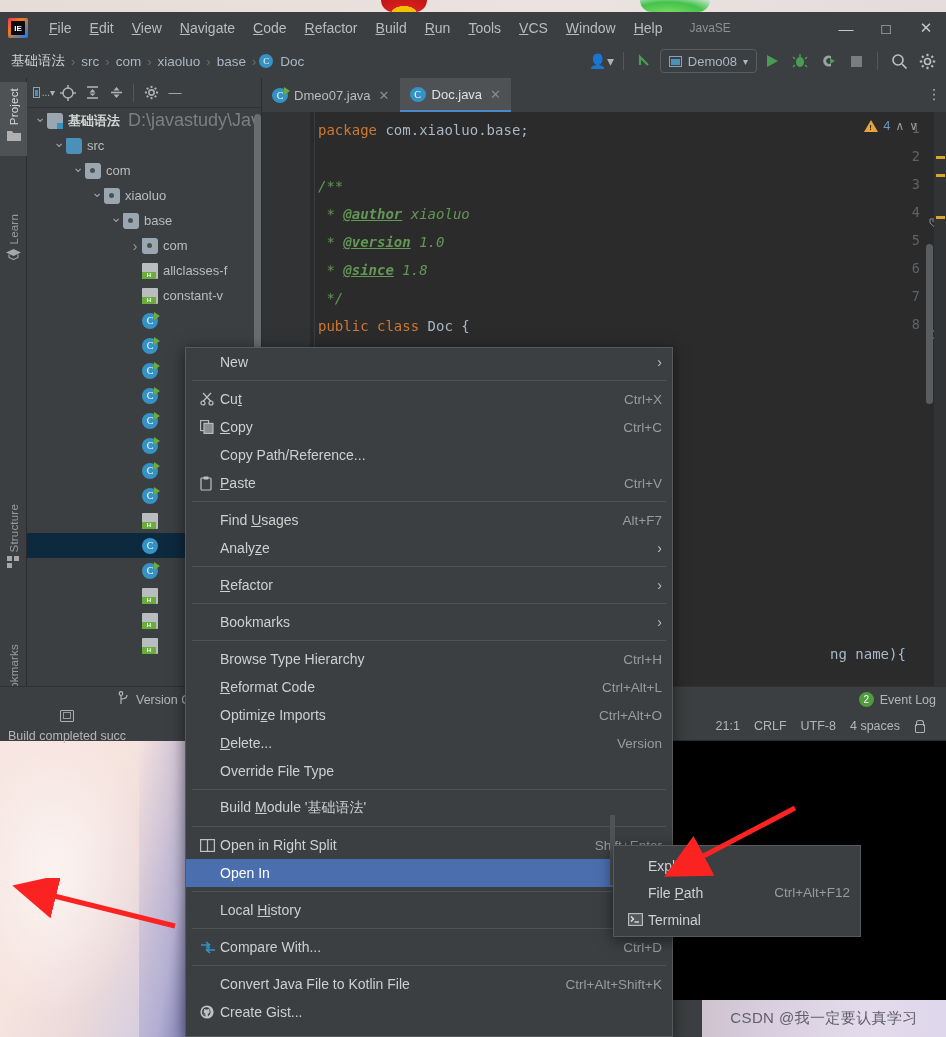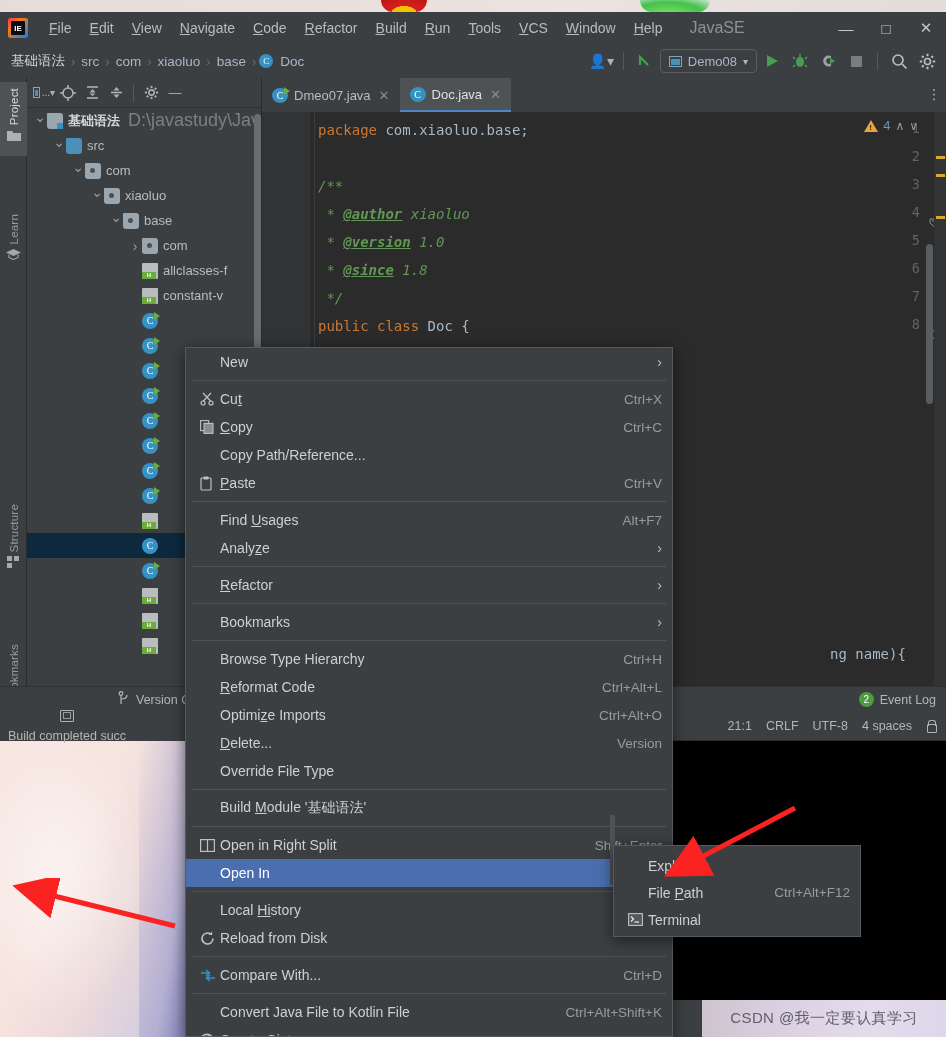--- a/index.html
+++ b/index.html
@@ -62,21 +62,21 @@
     content:"IE"; position:absolute; inset:3px;
     background:#0b0b12; color:#fff; font-size:8px; font-weight:700;
     display:flex; align-items:center; justify-content:center; border-radius:1px;
     font-family:"Liberation Sans",sans-serif;
   }
   .menu-item {
     font-size:14px; color:#bbbbbb; padding:4px 9px; cursor:default; white-space:nowrap;
   }
   .menu-item .u { text-decoration: underline; }
   #sdk-label {
-    margin-left:18px; font-size:16px; color:#8e9194; white-space:nowrap;
+    margin-left:18px; font-size:12px; color:#8e9194; white-space:nowrap;
   }
   .winbtns { margin-left:auto; display:flex; align-items:center; }
   .winbtn {
     width:40px; height:30px; display:flex; align-items:center; justify-content:center;
     color:#c8c8c8; font-size:15px;
   }
 
   
   #navbar {
     position:absolute; left:0; top:44px; width:946px; height:34px;
@@ -202,21 +202,21 @@
               font-size:12.5px; color:#b5b5b5; }
   .badge-green { width:15px;height:15px;border-radius:50%;background:#4f9c3f;color:#fff;font-size:10px;
                  display:flex;align-items:center;justify-content:center; }
   #statusbar {
     position:absolute; left:0; top:712px; width:946px; height:28px; background:#3c3f41;
     display:flex; align-items:center;
   }
   #status-left { display:flex;align-items:center;gap:7px;font-size:12.5px;color:#b5b5b5;padding-left:8px;flex-direction:column; }
   .st-ic { width:14px;height:12px;border:1.5px solid #b0b0b0;border-radius:1px;position:relative;}
   .st-ic::after{content:"";position:absolute;left:2px;top:1px;right:2px;bottom:2px;border:1px solid #9a9a9a;}
-  #status-right { margin-left:auto; display:flex;align-items:center;gap:14px;font-size:12.5px;color:#b5b5b5;padding-right:10px; }
+  #status-right { margin-left:auto; display:flex;align-items:center;gap:14px;font-size:12.5px;color:#b5b5b5;padding-right:22px; }
   .lock-ic { width:10px;height:12px;position:relative; }
   .lock-ic::before{content:"";position:absolute;left:1px;top:4px;width:8px;height:7px;border:1.4px solid #b0b0b0;border-radius:1px;}
   .lock-ic::after{content:"";position:absolute;left:2px;top:0;width:6px;height:5px;border:1.4px solid #b0b0b0;border-bottom:none;border-radius:3px 3px 0 0;}
 
   
   #terminal {
     position:absolute; left:185px; top:741px; width:761px; height:259px;
     background:#000000; color:#d8d8d8; font-family:"DejaVu Sans Mono", monospace; font-size:15px;
     overflow:hidden; padding-left:6px;
   }
@@ -788,30 +788,20 @@
         <span class="mic"></span>
         <span class="mlabel">Open In</span>
         <span class="msub">›</span>
       </div>
       <div class="msep"></div>
       <div class="mi">
         <span class="mic"></span>
         <span class="mlabel">Local <span class="u">Hi</span>story</span>
         <span class="msub">›</span>
       </div>
-      <div class="mi">
-        <span class="mic">
-          <svg width="15" height="15" viewBox="0 0 15 15">
-            <path d="M13 7.5 A5.5 5.5 0 1 1 11 3.3" stroke="#c0c0c0" stroke-width="1.6" fill="none"></path>
-            <path d="M12.2 0.5 L12.2 4 L8.6 4 Z" fill="#c0c0c0"></path>
-            <path d="M2 7.5 A5.5 5.5 0 0 0 4 11.7" stroke="#c0c0c0" stroke-width="1.6" fill="none"></path>
-          </svg>
-        </span>
-        <span class="mlabel">Reload from Disk</span>
-      </div>
       <div class="msep"></div>
       <div class="mi">
         <span class="mic">
           <svg width="16" height="13" viewBox="0 0 16 13">
             <path d="M1 4 H9 M6 1 L9.5 4 L6 7" stroke="#3592c4" stroke-width="1.6" fill="none"></path>
             <path d="M15 9 H7 M10 6 L6.5 9 L10 12" stroke="#3592c4" stroke-width="1.6" fill="none"></path>
           </svg>
         </span>
         <span class="mlabel">Compare With...</span>
         <span class="mshort">Ctrl+D</span>

